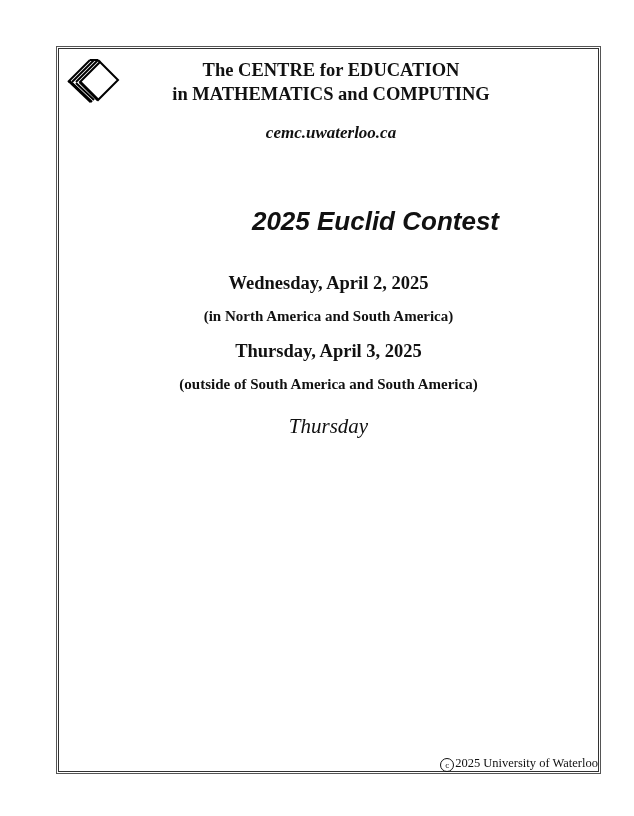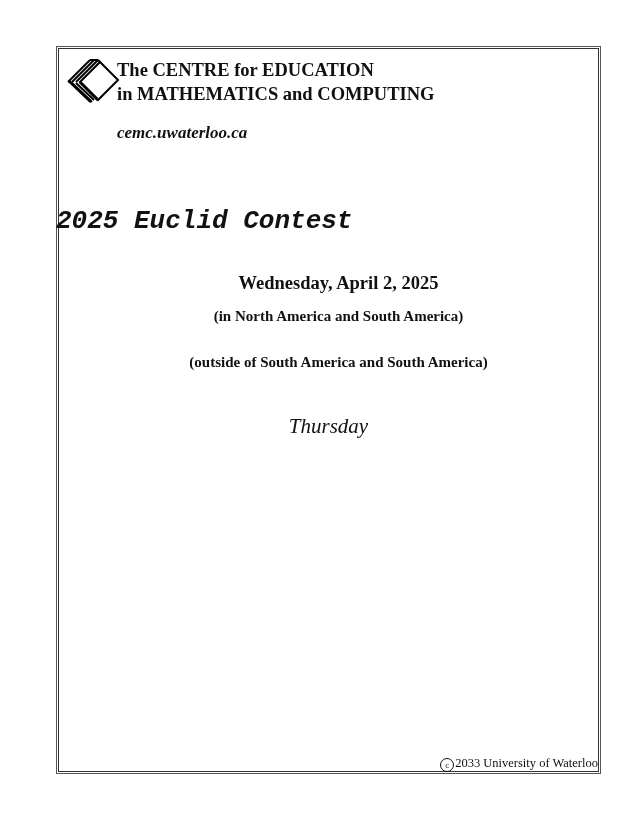--- a/index.html
+++ b/index.html
@@ -34,55 +34,54 @@
     }
     .logo {
       position: absolute;
       left: 66px;
       top: 56px;
       width: 54px;
       height: 48px;
     }
     .header {
       position: absolute;
-      left: 117px;
+      left: 130px;
       top: 58px;
       width: 402px;
-      text-align: left;
+      text-align: center;
       font-family: "Liberation Serif", "DejaVu Serif", serif;
       font-weight: bold;
       font-size: 18.5px;
       line-height: 24px;
     }
     .header .url {
       font-style: italic;
       font-size: 17px;
       line-height: 22px;
       margin-top: 16px;
     }
     .title {
       position: absolute;
       left: 56px;
       width: 443px;
       top: 205px;
-      text-align: left;
-      font-family: Liberation Mono, monospace;
+      text-align: right;
+      font-family: Liberation Sans, sans-serif;
       font-weight: bold;
       font-style: italic;
       font-size: 26px;
       line-height: 32px;
     }
     .date-block {
       position: absolute;
       left: 56px;
       width: 545px;
       text-align: center;
       font-family: "Liberation Serif", "DejaVu Serif", serif;
       font-weight: bold;
-      padding-left: 10px;
     }
     .date-block .date {
       font-size: 18.5px;
       line-height: 22px;
     }
     .date-block .region {
       font-size: 15px;
       line-height: 20px;
       margin-top: 12px;
     }
@@ -150,20 +149,21 @@
 </div>
 
 <div class="title">2025 Euclid Contest</div>
 
 <div class="date-block date1">
   <div class="date">Wednesday, April 2, 2025</div>
   <div class="region">(in North America and South America)</div>
 </div>
 
 <div class="date-block date2">
+  <div class="date">Thursday, April 3, 2025</div>
   <div class="region">(outside of South America and South America)</div>
 </div>
 
 <div class="subtitle">Thursday</div>
 
 <div class="copyright">
-  <span class="csym">c</span><span>2033 University of Waterloo</span>
+  <span class="csym">c</span><span>2025 University of Waterloo</span>
 </div>
 
 </body></html>

